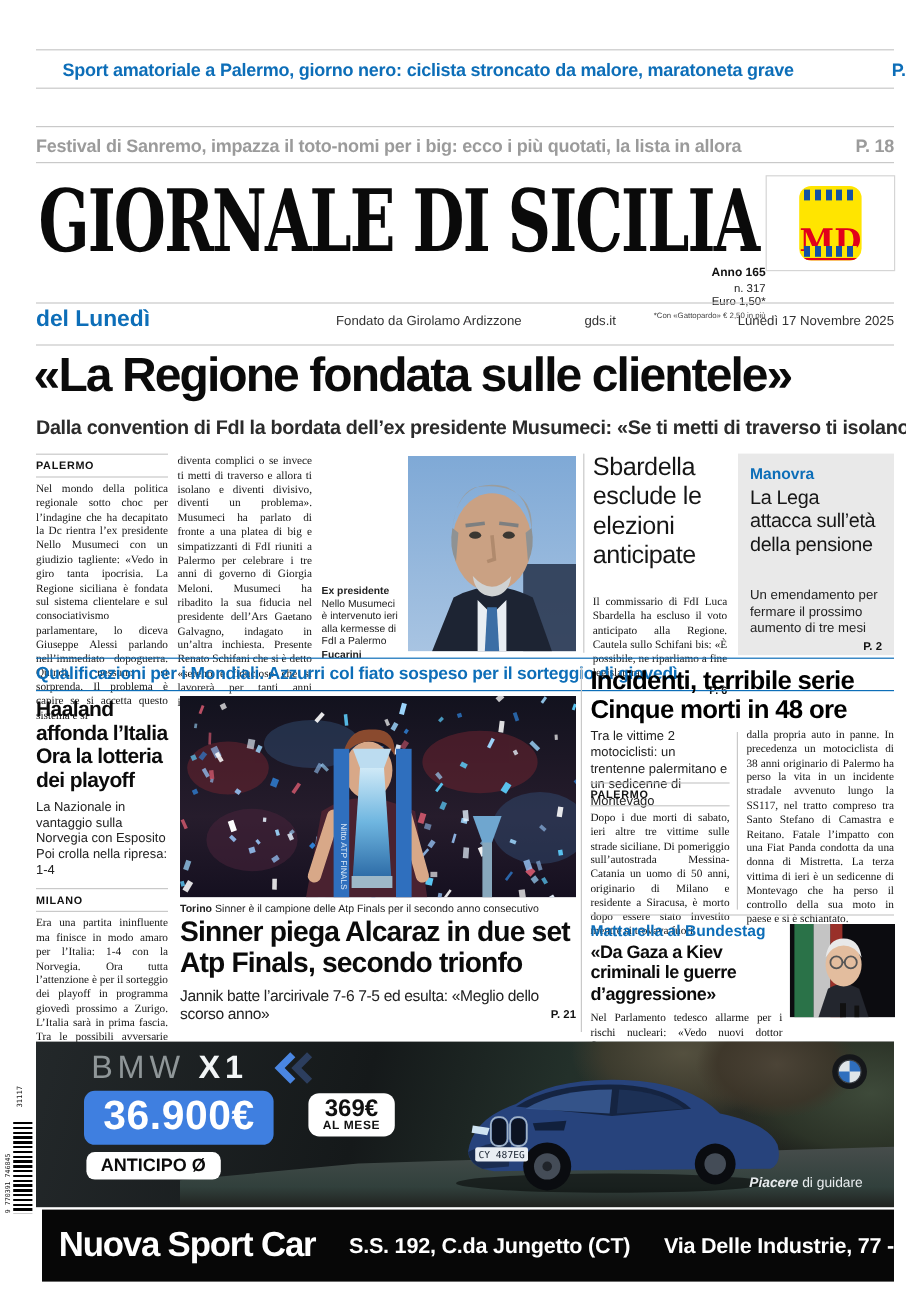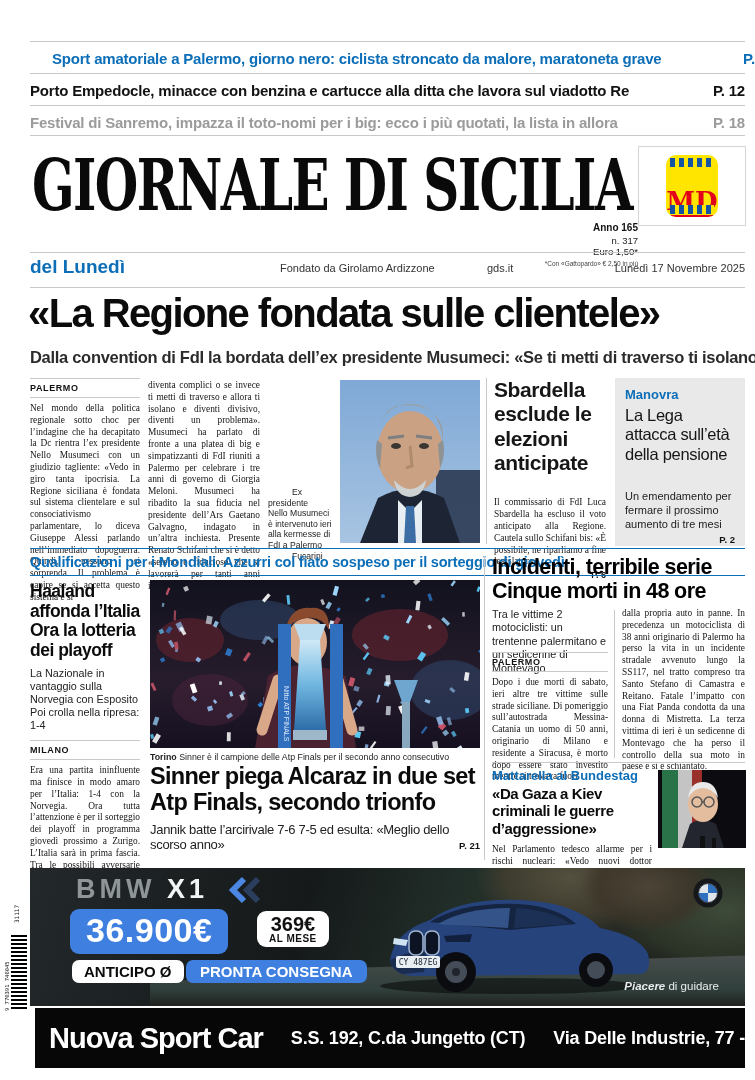--- a/index.html
+++ b/index.html
@@ -50,25 +50,25 @@
       border-top:1px solid #c9c9c9;border-bottom:1px solid #c9c9c9;margin-bottom:5px;}
   .body-serif{font-family:"Liberation Serif",serif;font-size:9.4px;line-height:11.8px;
       text-align:justify;color:#151515;}
   .byline-row{font-size:9px;text-align:right;margin-top:2px;}
   .byline-row .by{font-weight:bold;}
   .pg{font-weight:bold;}
 
   .col1{position:absolute;left:30px;top:378px;width:110px;}
   .col2{position:absolute;left:148px;top:378px;width:112px;}
   .lead-caption{position:absolute;left:268px;top:487px;width:66px;font-size:8.6px;line-height:10.6px;color:#222;}
-  .lead-caption .b{font-weight:normal;margin-left:24px;}
+  .lead-caption .b{font-weight:bold;}
   .photo-musumeci{position:absolute;left:340px;top:380px;width:140px;height:163px;overflow:hidden;}
 
   .sbardella{position:absolute;left:494px;top:378px;width:112px;}
-  .sb-headline{font-weight:700;font-size:21px;line-height:1.16;letter-spacing:-0.4px;color:#161616;}
+  .sb-headline{font-weight:400;font-size:21px;line-height:1.16;letter-spacing:-0.4px;color:#161616;}
   .sb-body{margin-top:22px;}
 
   .manovra{position:absolute;left:615px;top:378px;width:130px;height:168px;background:#e9e9e9;
       box-sizing:border-box;padding:9px 10px;}
   .mv-kicker{font-weight:bold;font-size:13px;color:#0d6eb8;}
   .mv-headline{font-size:16.5px;line-height:1.18;letter-spacing:-0.3px;color:#161616;margin-top:4px;}
   .mv-body{font-size:11px;line-height:1.25;color:#222;margin-top:26px;}
   .mv-page{font-weight:bold;font-size:9.5px;text-align:right;margin-top:2px;}
 
   
@@ -109,21 +109,21 @@
   .ad{position:absolute;left:30px;top:868px;width:715px;height:138px;overflow:hidden;
       background:linear-gradient(105deg,#23282a 0%,#15191a 38%,#23302a 60%,#2a2d26 78%,#101311 100%);}
   .ad-rocks{position:absolute;right:0;top:0;width:390px;height:95px;
       background:radial-gradient(90px 60px at 75% 20%,#4c4437 0%,rgba(60,52,40,.8) 55%,transparent 75%),
                  radial-gradient(140px 80px at 95% 45%,#3e4a3a 0%,rgba(46,54,41,.85) 60%,transparent 80%),
                  radial-gradient(120px 70px at 55% 10%,#54503f 0%,rgba(70,64,48,.7) 55%,transparent 78%);}
   .ad-road{position:absolute;left:120px;bottom:0;width:595px;height:56px;
       background:linear-gradient(180deg,#4a4f4e 0%,#31403c 70%,#20221f 100%);
       clip-path:polygon(0 100%,100% 100%,100% 10%,25% 35%,0 60%);}
   .ad-bmwx1{position:absolute;left:46px;top:6px;font-size:27px;letter-spacing:4px;}
-  .ad-bmwx1 .bmw{color:#8f9698;font-weight:700;}
+  .ad-bmwx1 .bmw{color:#8f9698;font-weight:400;}
   .ad-bmwx1 .x1{color:#f2f5f6;font-weight:bold;}
   .ad-chev{position:absolute;left:196px;top:8px;}
   .ad-price{position:absolute;left:40px;top:41px;background:#3f7fe0;color:#fff;font-weight:bold;
       font-size:34px;padding:2px 16px 4px;border-radius:9px;letter-spacing:0.5px;}
   .ad-monthly{position:absolute;left:227px;top:43px;background:#fff;color:#111;border-radius:9px;
       padding:3px 12px;text-align:center;line-height:1;}
   .ad-monthly .m1{font-weight:bold;font-size:20px;}
   .ad-monthly .m2{font-weight:bold;font-size:10px;letter-spacing:0.5px;}
   .ad-pill1{position:absolute;left:42px;top:92px;background:#fff;color:#0b0b0b;font-weight:bold;
       font-size:15px;padding:3px 12px;border-radius:7px;}
@@ -154,24 +154,20 @@
 <body>
 
 <div class="page">
 
   <div class="rule" style="left:30px;top:41px;width:715px;"></div>
   <div class="strip c-blue" style="top:43px;margin-left:22px;">
     <span class="t">Sport amatoriale a Palermo, giorno nero: ciclista stroncato da malore, maratoneta grave</span>
     <span class="p">P. 8</span>
   </div>
   <div class="rule" style="left:30px;top:73px;width:715px;"></div>
-  <div class="strip c-black" style="top:75px;">
-    <span class="t">Porto Empedocle, minacce con benzina e cartucce alla ditta che lavora sul viadotto Re</span>
-    <span class="p">P. 12</span>
-  </div>
   <div class="rule" style="left:30px;top:105px;width:715px;"></div>
   <div class="strip c-gray" style="top:107px;">
     <span class="t">Festival di Sanremo, impazza il toto-nomi per i big: ecco i più quotati, la lista in allora</span>
     <span class="p">P. 18</span>
   </div>
   <div class="rule" style="left:30px;top:135px;width:715px;"></div>
 
   <div class="mast-title">GIORNALE DI SICILIA</div>
   <div class="md-box">
     <div class="md-inner">
@@ -481,21 +477,20 @@
         <path d="M18 3 L7 14 L18 25" stroke="#4a86e2" stroke-width="6" fill="none"></path>
         <path d="M32 3 L21 14 L32 25" stroke="#2c3e5e" stroke-width="6" fill="none"></path>
       </svg>
     </div>
     <div class="ad-price">36.900€</div>
     <div class="ad-monthly">
       <div class="m1">369€</div>
       <div class="m2">AL MESE</div>
     </div>
     <div class="ad-pill1">ANTICIPO Ø</div>
-    <div class="ad-pill2">PRONTA CONSEGNA</div>
 
     <div class="ad-car">
       <svg width="320" height="118" viewBox="0 0 320 118">
         <ellipse cx="150" cy="106" rx="130" ry="8" fill="#000" opacity="0.5"></ellipse>
         <path d="M30 80 Q34 52 70 40 Q100 18 160 20 Q215 22 240 48 Q280 56 288 74 Q292 90 282 94 L52 96 Q32 94 30 80 Z" fill="#27437c"></path>
         <path d="M70 42 Q102 22 158 24 Q196 26 216 44 L150 50 Z" fill="#152441"></path>
         <path d="M78 44 Q104 28 150 28 L148 48 Z" fill="#3c5f9b" opacity="0.8"></path>
         <path d="M156 28 Q192 30 210 44 L154 48 Z" fill="#1c3055"></path>
         <path d="M30 80 Q50 70 66 72 L64 92 L42 94 Q32 90 30 80 Z" fill="#1a2c4f"></path>
         <g>

